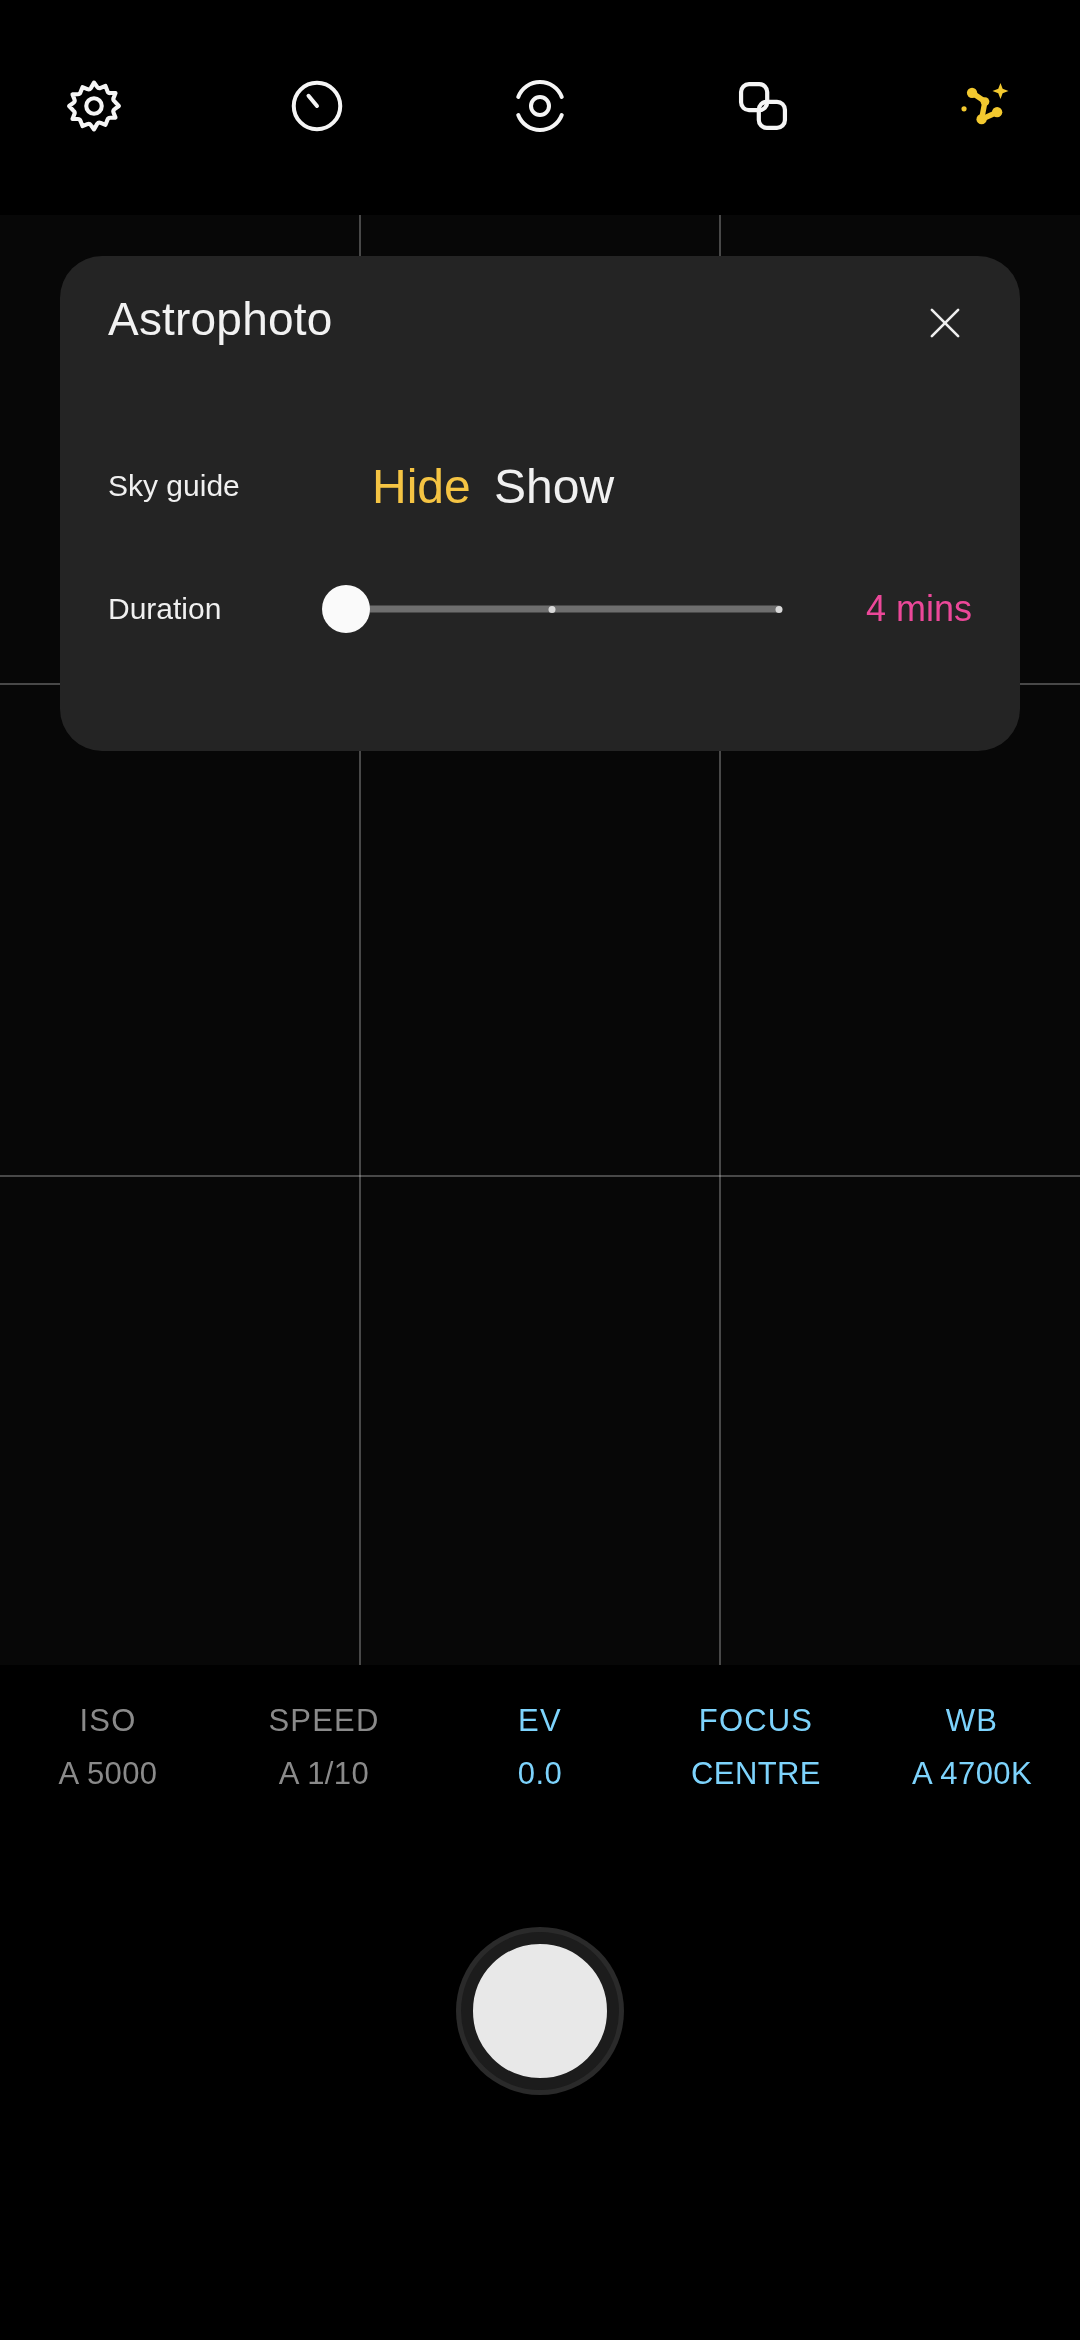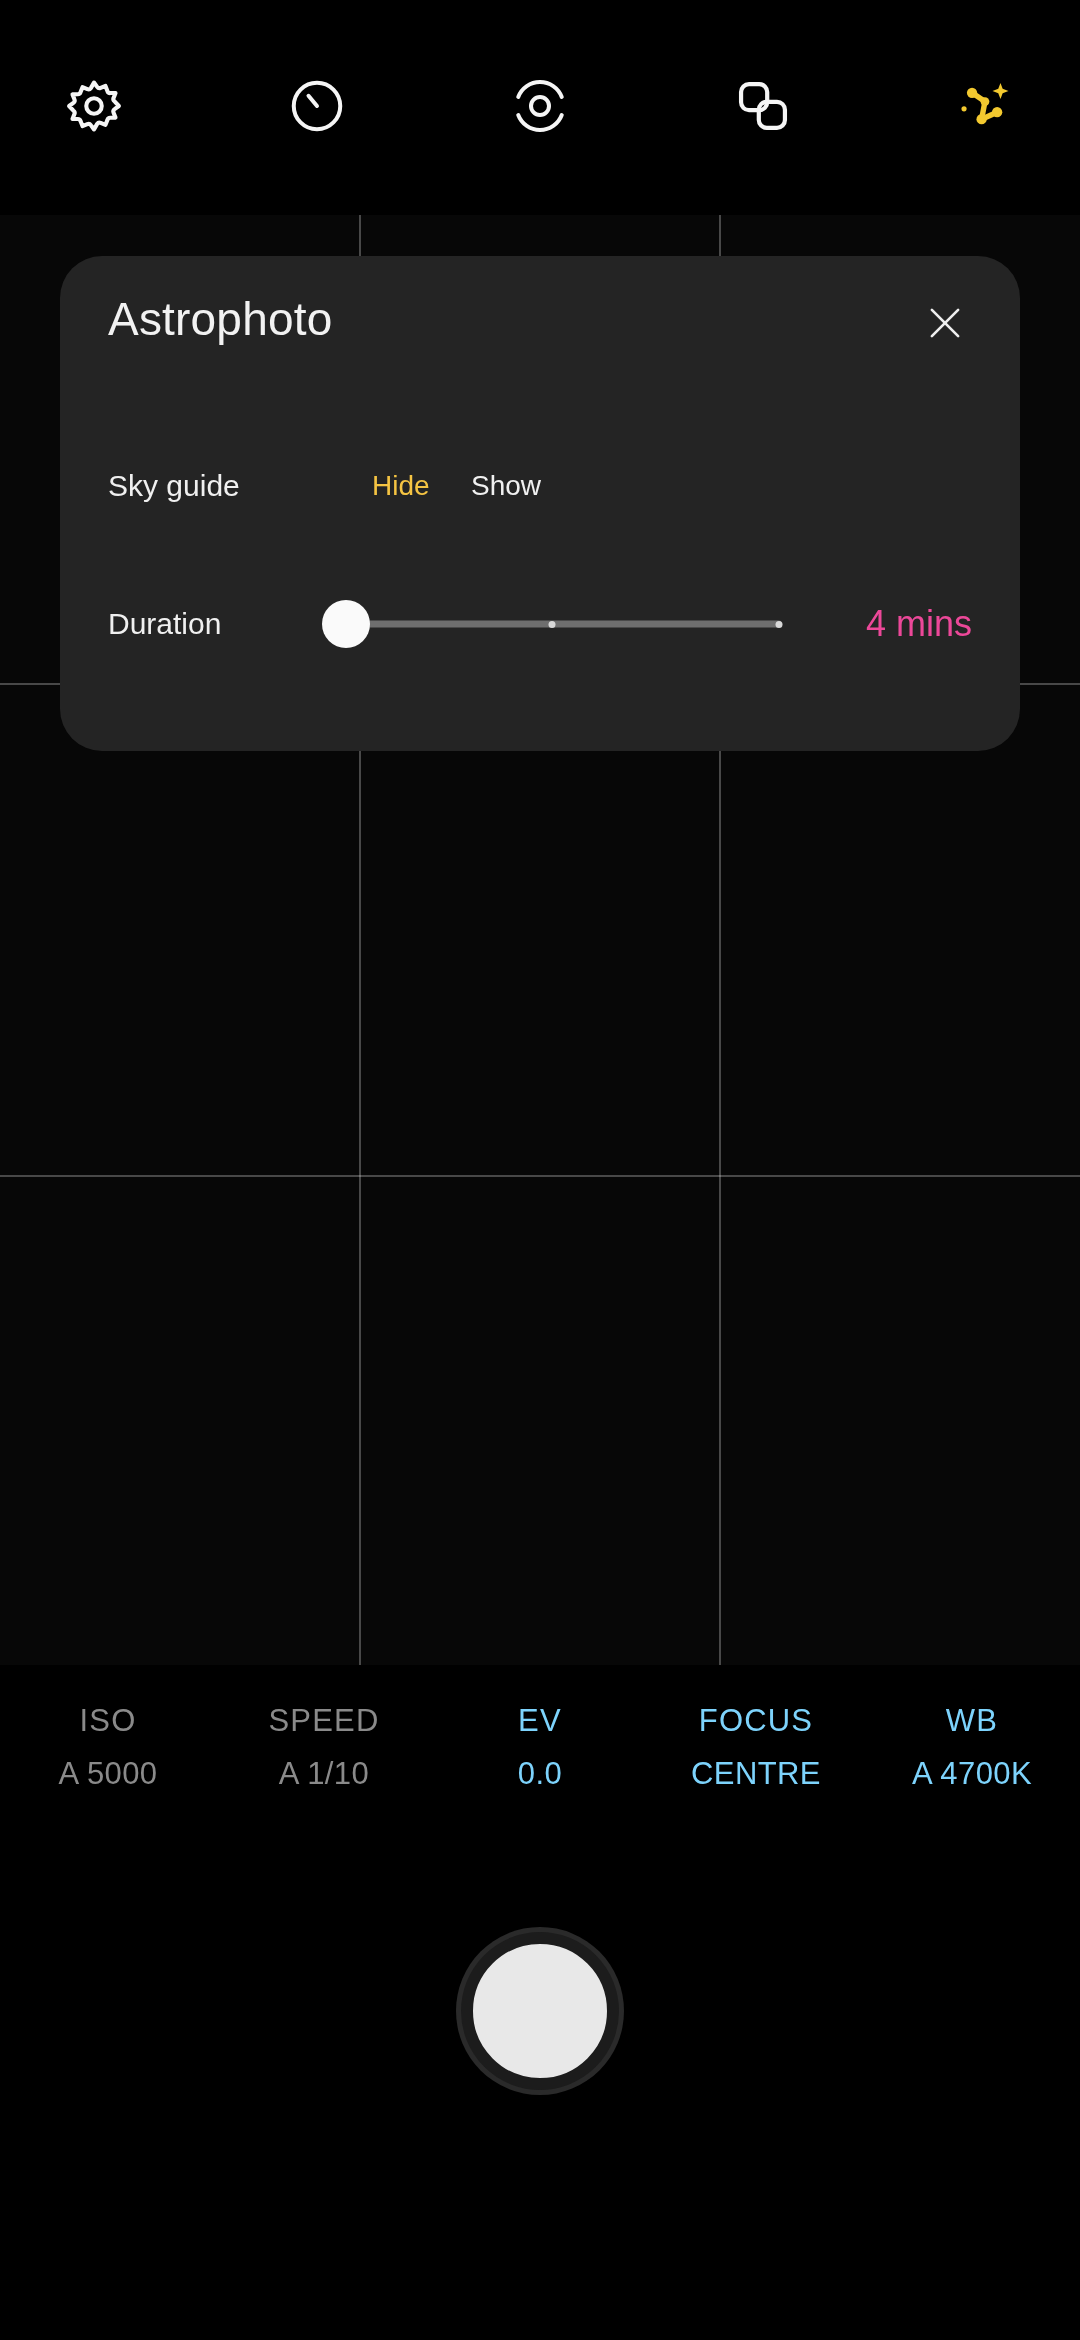--- a/index.html
+++ b/index.html
@@ -81,40 +81,40 @@
   }
 
   .panel-row {
     position:absolute;
     left:0; width:100%;
     height:76px;
     display:flex;
     align-items:center;
   }
   #row-skyguide { top:192px; }
-  #row-duration { top:330px; }
+  #row-duration { top:315px; }
 
   .row-label {
     position:absolute;
     left:48px;
     font-size:30px;
     color:#f0f0f0;
     font-weight:400;
     white-space:nowrap;
   }
 
   .seg-opt {
     position:absolute;
-    font-size:28px;
+    font-size:48px;
     font-weight:400;
     cursor:pointer;
     white-space:nowrap;
   }
   #opt-hide { left:312px; color:#f5c443; }
-  #opt-show { left:411px; color:#f0f0f0; }
+  #opt-show { left:434px; color:#f0f0f0; }
 
   
   #slider-wrap {
     position:absolute;
     left:262px;
     width:476px;
     height:76px;
   }
   #slider-track {
     position:absolute;

